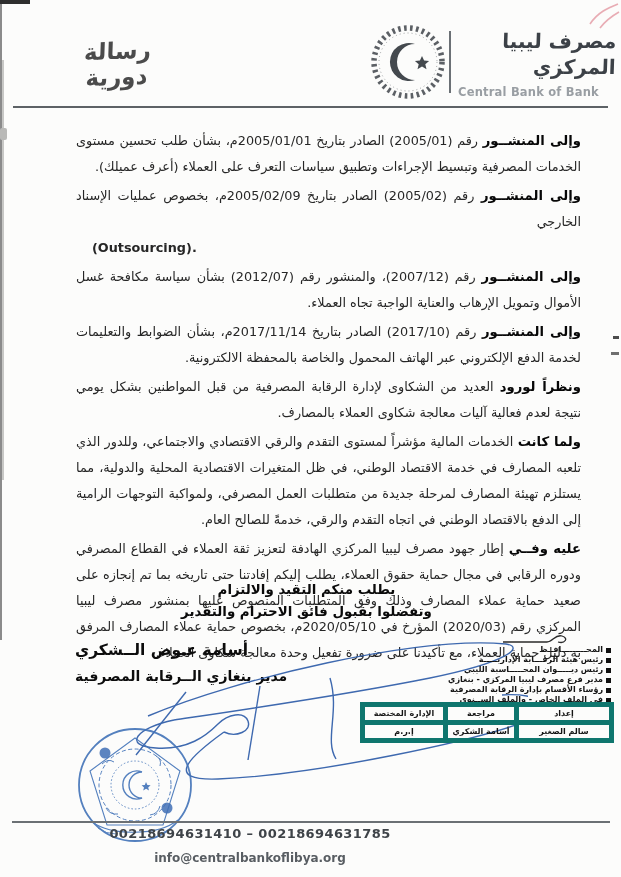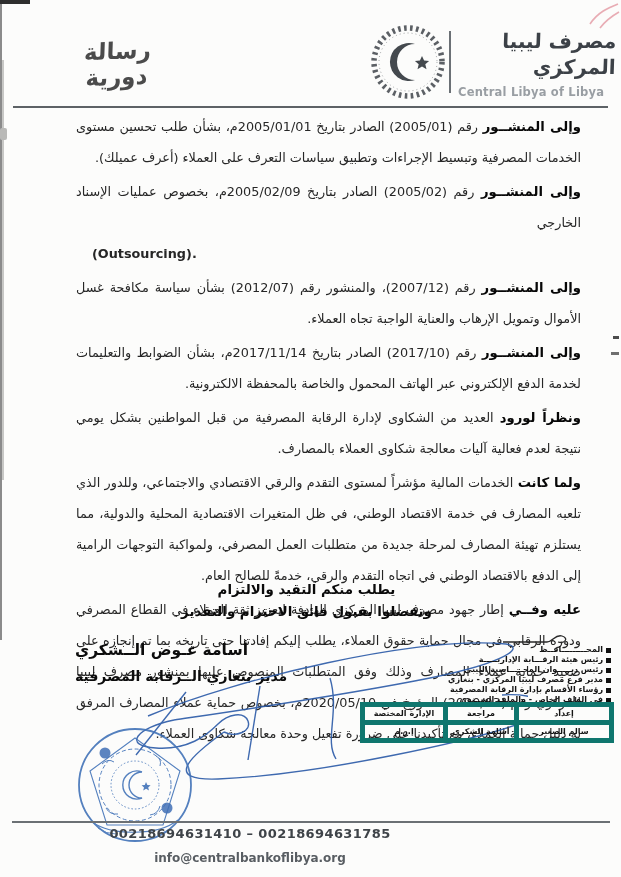--- a/index.html
+++ b/index.html
@@ -25,23 +25,23 @@
   }
   .logo-wreath{position:absolute; left:368px; top:22px;}
   .logo-divider{position:absolute; left:449px; top:31px; width:2px; height:62px; background:#6b7075;}
   .logo-text{position:absolute; left:458px; top:28px; width:158px; direction:rtl; text-align:right;}
   .logo-ar{font-size:20px; font-weight:900; color:#3c4147; line-height:26px; transform:skewX(-2deg);}
   .logo-en{font-size:11.5px; font-weight:700; color:#999ea3; direction:ltr; text-align:left; margin-top:5px; letter-spacing:.2px;}
   .rule-top{position:absolute; left:13px; top:106px; width:595px; height:2px; background:#5d6266;}
 
   
   .content{
-    position:absolute; left:76px; right:40px; top:111px;
+    position:absolute; left:76px; right:40px; top:128px;
     direction:rtl; text-align:justify;
-    font-size:12.8px; line-height:31px;
+    font-size:12.8px; line-height:26px;
   }
   .content p{margin:0 0 3px 0;}
   .lead{font-weight:900; color:#070707; font-size:13.2px;}
   .en-line{display:block; direction:ltr; text-align:left; padding-left:16px; font-weight:700;}
 
   .closing{position:absolute; left:60px; right:68px; top:579px; text-align:center; direction:rtl;}
   .closing div{font-weight:900; color:#0a0a0a; font-size:13.4px; line-height:22px;}
 
   
   .sig-block{position:absolute; left:75px; top:641px; width:220px; text-align:left; direction:rtl;}
@@ -91,21 +91,21 @@
 
   <svg class="logo-wreath" width="80" height="80" viewBox="0 0 80 80">
     <circle cx="40" cy="40" r="34" fill="none" stroke="#4a4f54" stroke-width="5.5" stroke-dasharray="2.6 3.4" opacity=".9"></circle>
     <circle cx="40" cy="40" r="29" fill="none" stroke="#4a4f54" stroke-width="1" stroke-dasharray="1 3" opacity=".5"></circle>
     <path d="M47 22 A19 19 0 1 0 47 58 A15.5 15.5 0 1 1 47 22 Z" fill="#44494e"></path>
     <path d="M54 34 l2.1 4.6 5 .4 -3.8 3.3 1.2 4.9 -4.5 -2.6 -4.5 2.6 1.2 -4.9 -3.8 -3.3 5 -.4 Z" fill="#44494e"></path>
   </svg>
   <div class="logo-divider"></div>
   <div class="logo-text">
     <div class="logo-ar">مصرف ليبيا المركزي</div>
-    <div class="logo-en">Central Libya of Libya</div>
+    <div class="logo-en">Central Bank of Bank</div>
   </div>
   <div class="rule-top"></div>
 
   <div class="content">
     <p><span class="lead">وإلى المنشــور</span><span> رقم (2005/01) الصادر بتاريخ 2005/01/01م، بشأن طلب تحسين مستوى الخدمات المصرفية وتبسيط الإجراءات وتطبيق سياسات التعرف على العملاء (أعرف عميلك).</span></p>
     <p><span class="lead">وإلى المنشــور</span><span> رقم (2005/02) الصادر بتاريخ 2005/02/09م، بخصوص عمليات الإسناد الخارجي</span><span class="en-line">(Outsourcing).</span></p>
     <p><span class="lead">وإلى المنشــور</span><span> رقم (2007/12)، والمنشور رقم (2012/07) بشأن سياسة مكافحة غسل الأموال وتمويل الإرهاب والعناية الواجبة تجاه العملاء.</span></p>
     <p><span class="lead">وإلى المنشــور</span><span> رقم (2017/10) الصادر بتاريخ 2017/11/14م، بشأن الضوابط والتعليمات لخدمة الدفع الإلكتروني عبر الهاتف المحمول والخاصة بالمحفظة الالكترونية.</span></p>
     <p><span class="lead">ونظراً لورود</span><span> العديد من الشكاوى لإدارة الرقابة المصرفية من قبل المواطنين بشكل يومي نتيجة لعدم فعالية آليات معالجة شكاوى العملاء بالمصارف.</span></p>
     <p><span class="lead">ولما كانت</span><span> الخدمات المالية مؤشراً لمستوى التقدم والرقي الاقتصادي والاجتماعي، وللدور الذي تلعبه المصارف في خدمة الاقتصاد الوطني، في ظل المتغيرات الاقتصادية المحلية والدولية، مما يستلزم تهيئة المصارف لمرحلة جديدة من متطلبات العمل المصرفي، ولمواكبة التوجهات الرامية إلى الدفع بالاقتصاد الوطني في اتجاه التقدم والرقي، خدمةً للصالح العام.</span></p>

